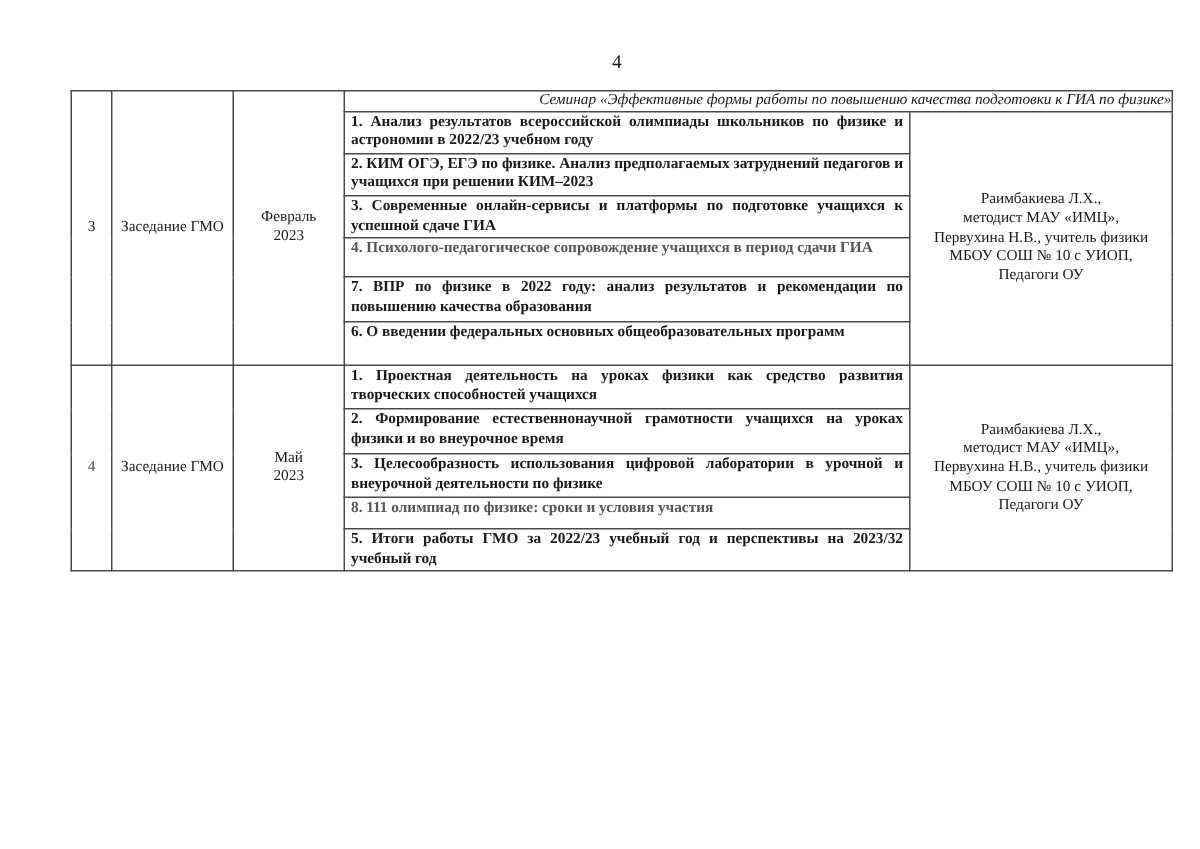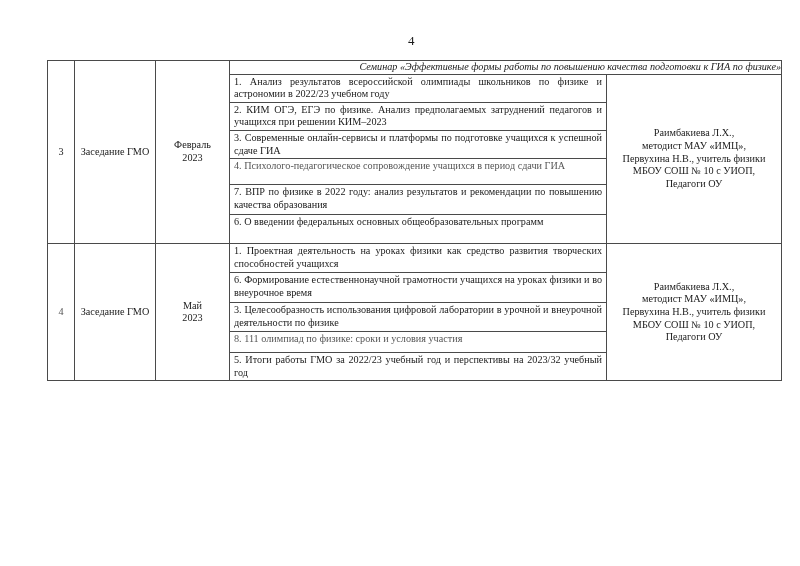--- a/index.html
+++ b/index.html
@@ -8,21 +8,21 @@
     .page-number { position: absolute; left: 408px; top: 33px; font-size: 13px; }
     table.plan { position: absolute; left: 47px; top: 60px; width: 734px;
                  border-collapse: collapse; table-layout: fixed; }
     table.plan td { border: 1.5px solid #4a4a4a; padding: 0; vertical-align: middle;
                     font-size: 10.2px; line-height: 12.6px; }
     .c-num { width: 27px; text-align: center; }
     .c-event { width: 81px; text-align: center; }
     .c-date { width: 74px; text-align: center; }
     .c-resp { width: 175px; text-align: center; margin-left: 29px; }
     .seminar { font-style: italic; text-align: right; height: 12px; line-height: 11px; font-size: 9.6px; }
-    .topic { padding: 1px 4px 1px 4px !important; text-align: justify; vertical-align: top !important; }
+    .topic { padding: 1px 4px 1px 4px !important; text-align: justify; vertical-align: top !important; font-weight: bold; }
     .dim { color: #555; }
     .resp-text { white-space: pre-line; font-size: 10.2px; line-height: 12.6px; }
     .date-text { white-space: pre-line; }
   </style>
 </head>
 <body>
 
 <div class="page-number">4</div>
 
 <table class="plan">
@@ -72,21 +72,21 @@
       <td class="c-date" rowspan="5"><span class="date-text">Май
 2023</span></td>
       <td class="topic">1. Проектная деятельность на уроках физики как средство развития творческих способностей учащихся</td>
       <td class="c-resp" rowspan="5"><span class="resp-text">Раимбакиева Л.Х.,
 методист МАУ «ИМЦ»,
 Первухина Н.В., учитель физики
 МБОУ СОШ № 10 с УИОП,
 Педагоги ОУ</span></td>
     </tr>
     <tr style="height:30px">
-        <td class="topic">6. Формирование естественнонаучной грамотности учащихся на уроках физики и во внеурочное время</td>
+        <td class="topic">2. Формирование естественнонаучной грамотности учащихся на уроках физики и во внеурочное время</td>
       </tr>
     <tr style="height:29px">
         <td class="topic">3. Целесообразность использования цифровой лаборатории в урочной и внеурочной деятельности по физике</td>
       </tr>
     <tr style="height:21px">
         <td class="topic dim">8. 111 олимпиад по физике: сроки и условия участия</td>
       </tr>
     <tr style="height:28px">
         <td class="topic">5. Итоги работы ГМО за 2022/23 учебный год и перспективы на 2023/32 учебный год</td>
       </tr>

